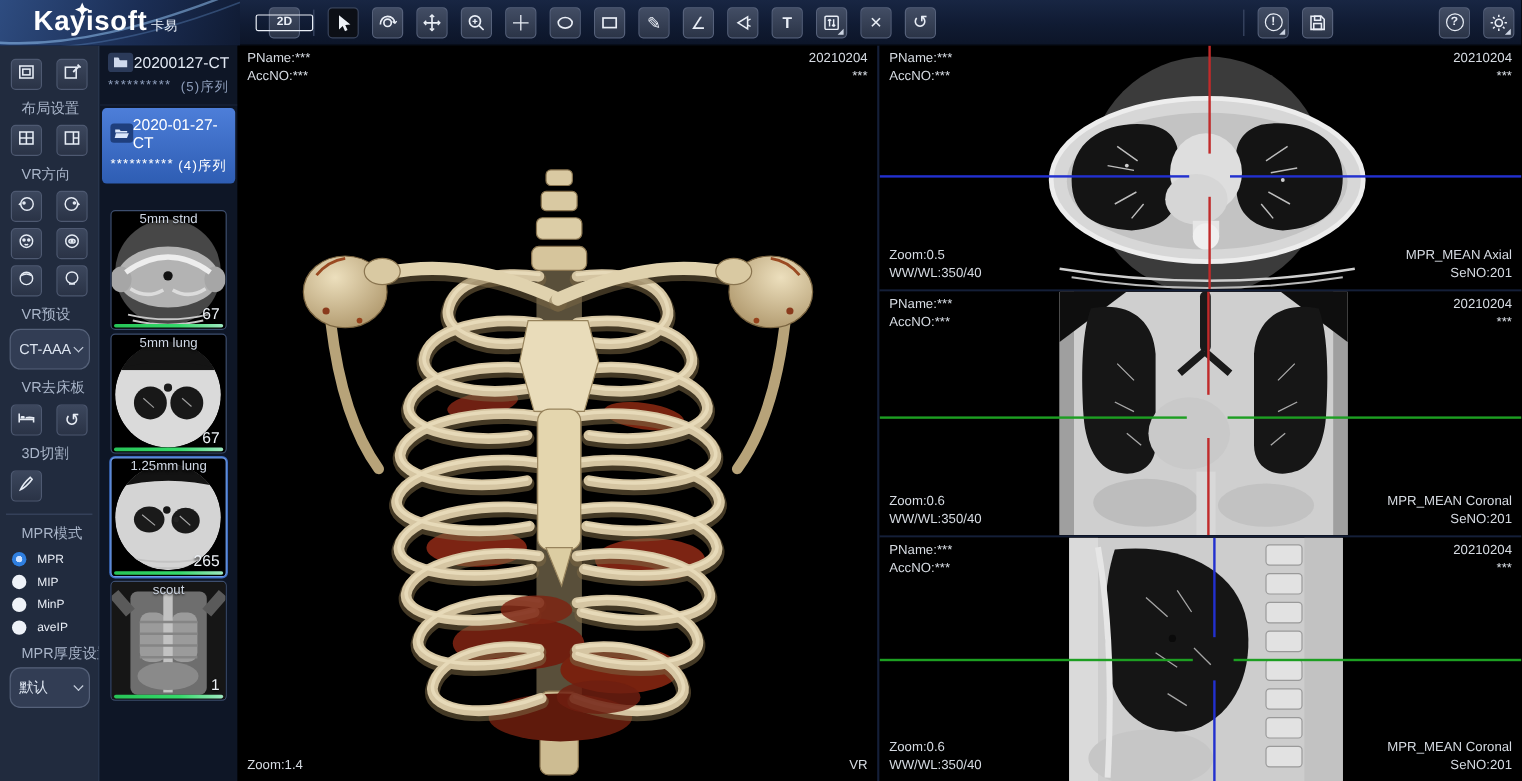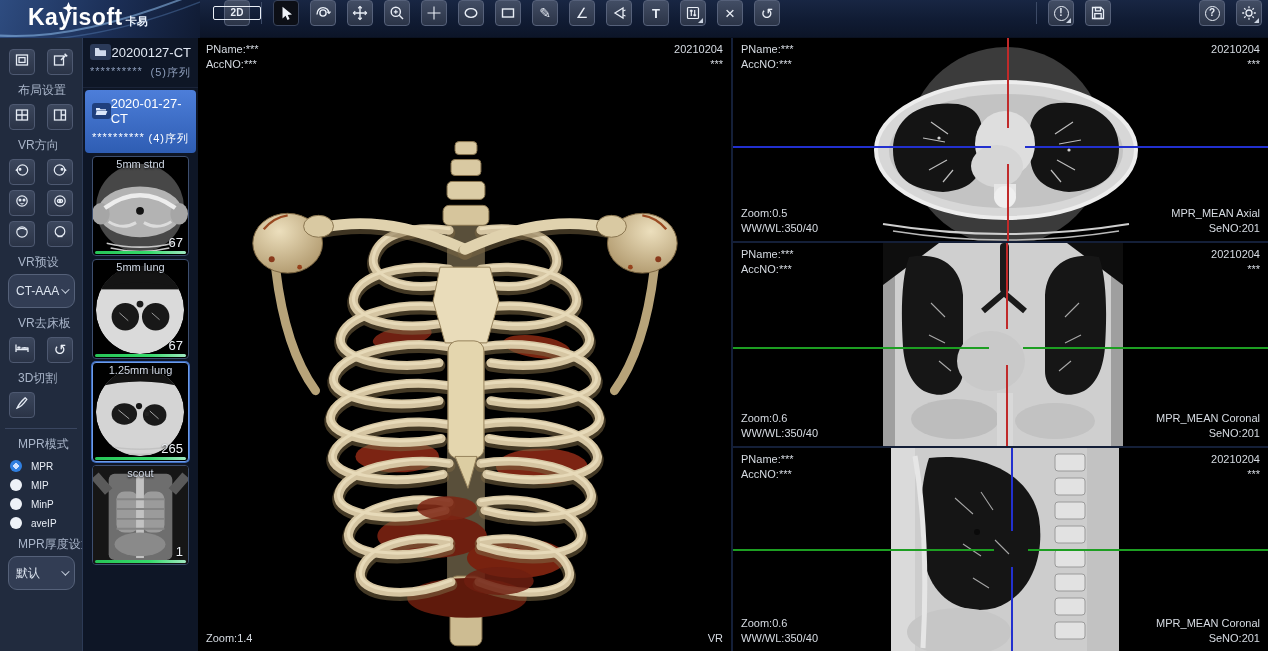--- a/index.html
+++ b/index.html
@@ -1,29 +1,29 @@
 <!DOCTYPE html>
 <html><head>
 <meta charset="utf-8">
 <style>
   *{margin:0;padding:0;box-sizing:border-box}
   html,body{width:1268px;height:651px;overflow:hidden;background:#000;
     font-family:"Liberation Sans",sans-serif;-webkit-font-smoothing:antialiased}
   .app{width:1268px;height:651px;display:flex;flex-direction:column}
 
   
-  .topbar{height:38px;display:flex;align-items:flex-start;flex:0 0 38px;
+  .topbar{height:38px;display:flex;align-items:center;flex:0 0 38px;
     background:linear-gradient(180deg,#182643 0%,#101b33 55%,#0c1528 100%);
     border-bottom:1px solid #0a1120;position:relative}
   .logo{width:200px;height:38px;position:relative;flex:0 0 200px;
     background:linear-gradient(110deg,#2e4c80 0%,#1b2e55 55%,#101b33 100%);overflow:hidden}
   .logo svg{position:absolute;inset:0}
   .logo-row{position:absolute;left:28px;top:4px;display:flex;align-items:baseline}
   .logo-text{color:#fff;font-size:23px;font-weight:bold;letter-spacing:.5px}
-  .logo-cn{color:#eaf1fb;font-size:11px;margin-left:3px;font-weight:bold}
+  .logo-cn{color:#eaf1fb;font-size:11px;margin-left:3px;font-weight:normal}
   .tools{display:flex;align-items:center;gap:11px}
   .tools.left{margin-left:24px}
   .tools.mid{margin-left:auto}
   .tools.right{margin-left:88px;margin-right:6px}
   .tdiv{width:1px;height:22px;background:#3c4a66}
   .tbtn{width:26px;height:26px;border-radius:4px;position:relative;cursor:pointer;
     display:flex;align-items:center;justify-content:center;
     background:linear-gradient(180deg,#424d64 0%,#2b3447 100%);
     border:1px solid #56617a;color:#e9eef6;font-size:13px;line-height:1}
   .tbtn.active{background:#0c0f16;border-color:#39445c}
@@ -67,21 +67,21 @@
   .study .srow1{display:flex;align-items:center;justify-content:space-between}
   .sfold{width:21px;height:16px;border-radius:3px;background:#2b3a59;
     display:flex;align-items:center;justify-content:center}
   .stitle{color:#e2e9f4;font-size:13px}
   .srow2{display:flex;justify-content:space-between;margin-top:5px;
     color:#8d9dba;font-size:11px;letter-spacing:1px}
   .study.sel{background:linear-gradient(180deg,#4d7ed9 0%,#2e5db3 100%);
     border-radius:4px;margin:2px 2px 0;border-bottom:none}
   .study.sel .stitle,.study.sel .srow2{color:#fff}
   .study.sel .sfold{background:#1f3f7d}
-  .thumbs{padding-top:0}
+  .thumbs{padding-top:19px}
   .thumb{width:97px;height:100px;margin:3px auto;position:relative;cursor:pointer;
     border:1px solid #3d4e6e;border-radius:4px;background:#000;overflow:hidden}
   .thumb.sel{border-color:#6e9ce8;box-shadow:0 0 0 1px #3d6cc0}
   .thumb svg{position:absolute;inset:0}
   .tlabel{position:absolute;top:1px;left:0;right:0;text-align:center;
     color:#cfd7e4;font-size:11px;text-shadow:0 1px 2px #000}
   .tcount{position:absolute;right:5px;bottom:5px;color:#eef2f7;font-size:13px;text-shadow:0 1px 2px #000}
   .tbar{position:absolute;left:2px;right:2px;bottom:1px;height:3px;border-radius:2px;
     background:linear-gradient(90deg,#27c457,#35da6b 60%,#9fe8c0)}
 

